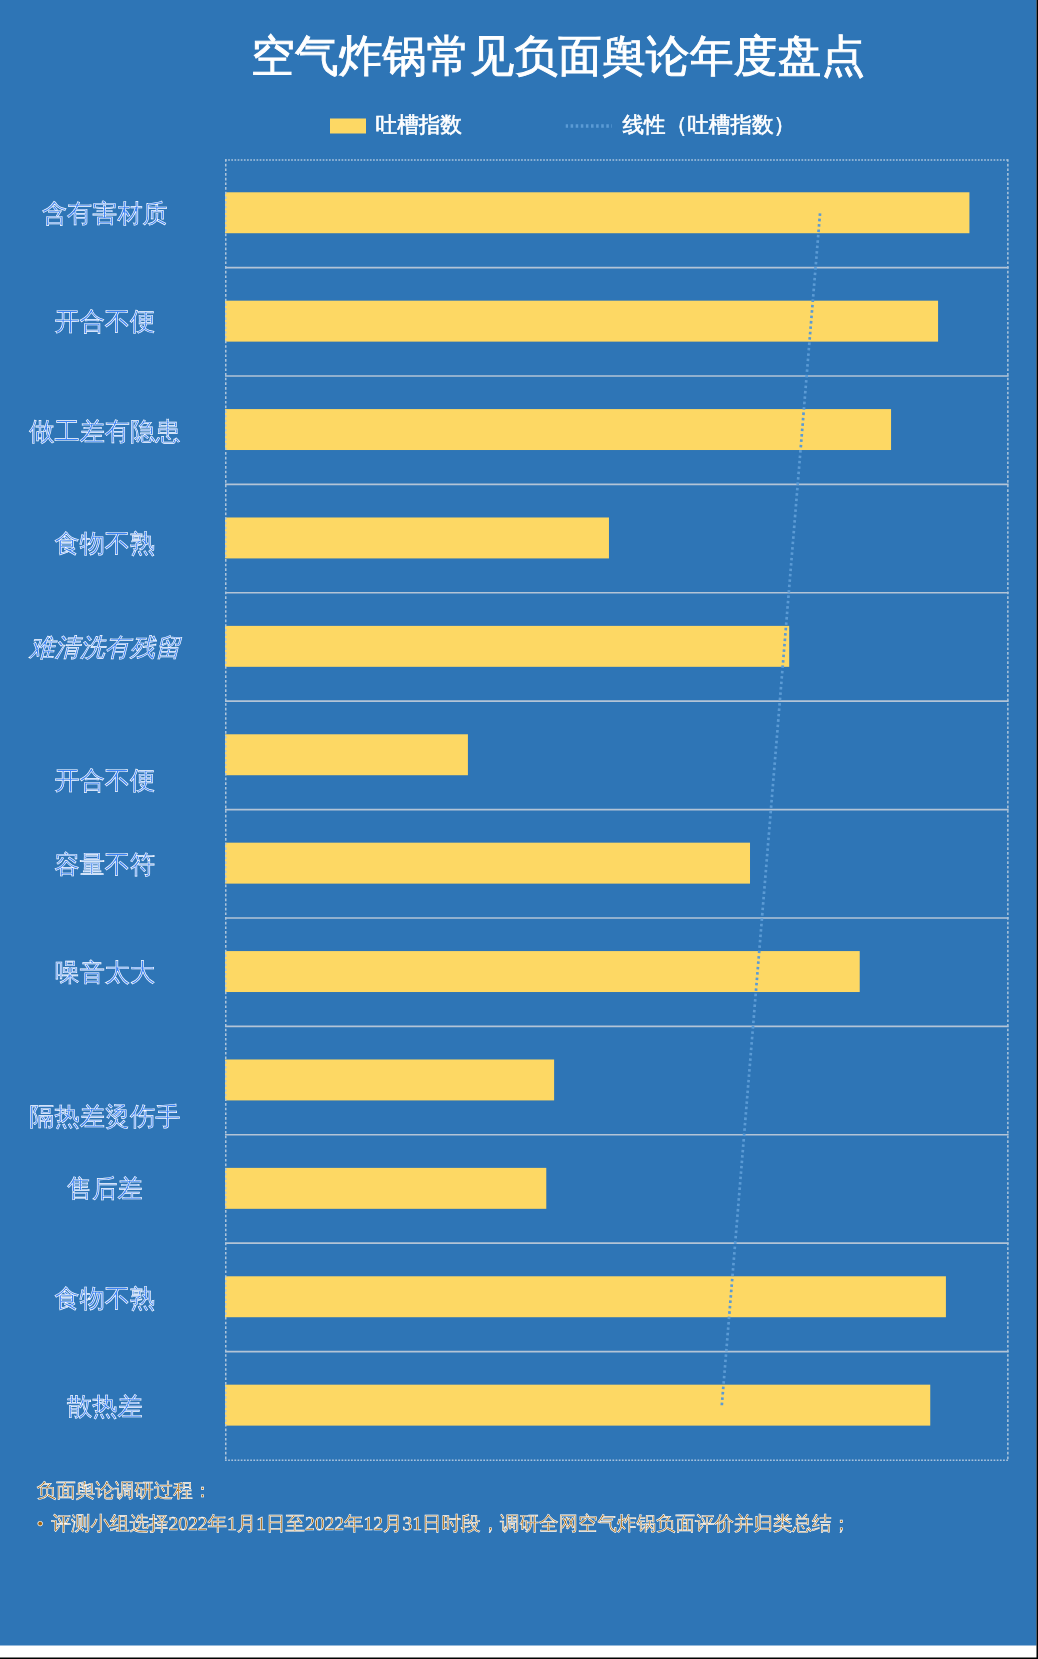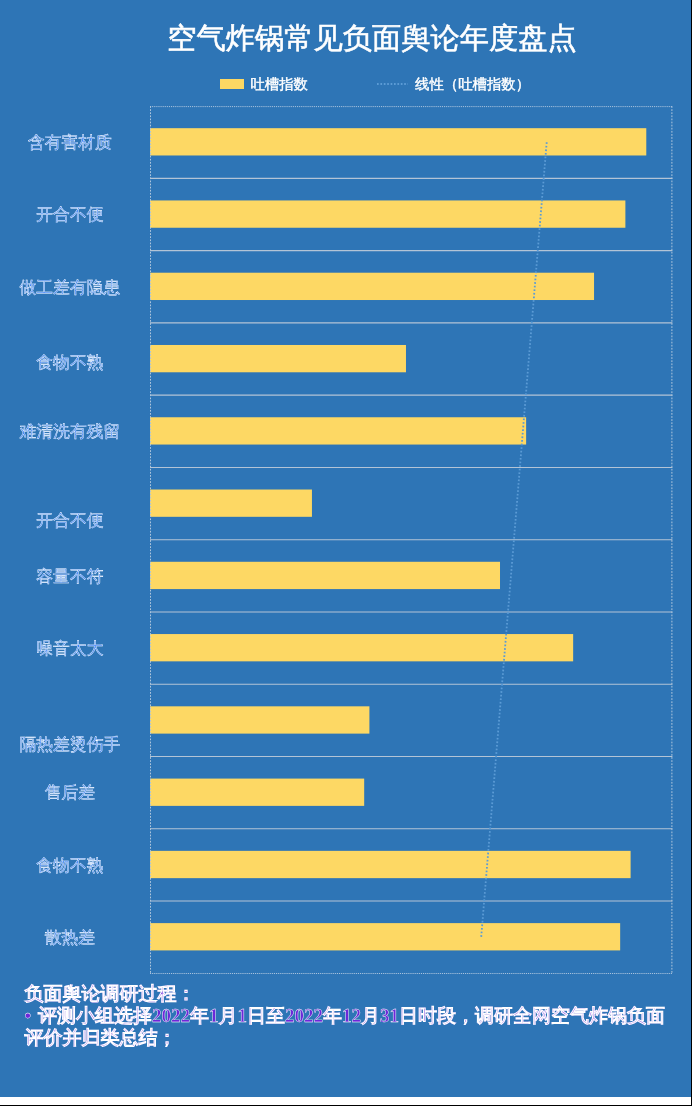--- a/index.html
+++ b/index.html
@@ -38,21 +38,21 @@
   
   #plotsvg{position:absolute;left:0;top:0;width:692px;height:1106px;}
 
   #ylabels{position:absolute;left:0;top:106.1px;width:139.8px;height:867.2px;}
   .ycat{position:absolute;right:0;width:139.8px;text-align:center;
     font-size:16.8px;font-weight:normal;color:#3b82f6;white-space:nowrap;line-height:18px;
     -webkit-text-stroke:0.42px #ffffff;}
 
   
   #footer{position:absolute;left:24.5px;top:982.8px;width:648px;}
-  .fline{font-size:19px;font-weight:bold;color:#6d28d9;line-height:22.2px;-webkit-text-stroke:0.42px #ffffff;}
+  .fline{font-size:13px;font-weight:normal;color:#a16207;line-height:22.2px;-webkit-text-stroke:0.42px #ffffff;}
   .fline.bullet{word-spacing:2px;}
   .fline.nowrap{white-space:nowrap;}
 </style>
 </head>
 <body>
 
 <div id="page">
   <div id="canvas"></div>
 
   <div id="title">空气炸锅常见负面舆论年度盘点</div>
@@ -101,21 +101,21 @@
       <line x1="150.5" y1="106.1" x2="150.5" y2="974.0000000000001" stroke="#adc5dc" stroke-width="1" stroke-dasharray="1.75 1.35"></line>
       <line x1="671.9" y1="106.1" x2="671.9" y2="974.0000000000001" stroke="#adc5dc" stroke-width="1" stroke-dasharray="1.75 1.35"></line>
       <line x1="546.6891416" y1="142.23333333333332" x2="481.185928" y2="937.1666666666666" stroke="#5b9bd5" stroke-width="1.8" stroke-dasharray="1.7 1.9" stroke-linecap="butt"></line>
     </svg>
 
   <div id="ylabels">
       <div class="ycat" style="top: 27.9333px;">含有害材质</div>
       <div class="ycat" style="top: 100.2px;">开合不便</div>
       <div class="ycat" style="top: 172.467px;">做工差有隐患</div>
       <div class="ycat" style="top: 248px;">食物不熟</div>
-      <div class="ycat" style="top: 317px;">难清洗有残留</div>
+      <div class="ycat" style="top: 317px; font-style: italic;">难清洗有残留</div>
       <div class="ycat" style="top: 406px;">开合不便</div>
       <div class="ycat" style="top: 461.533px; padding-left: 40px;">容量不符</div>
       <div class="ycat" style="top: 533.8px;">噪音太大</div>
       <div class="ycat" style="top: 606.067px; margin-top: 24px;">隔热差烫伤手</div>
       <div class="ycat" style="top: 678.333px;">售后差</div>
       <div class="ycat" style="top: 750.6px;">食物不熟</div>
       <div class="ycat" style="top: 822.867px;">散热差</div>
     </div>
 
   <div id="footer">

